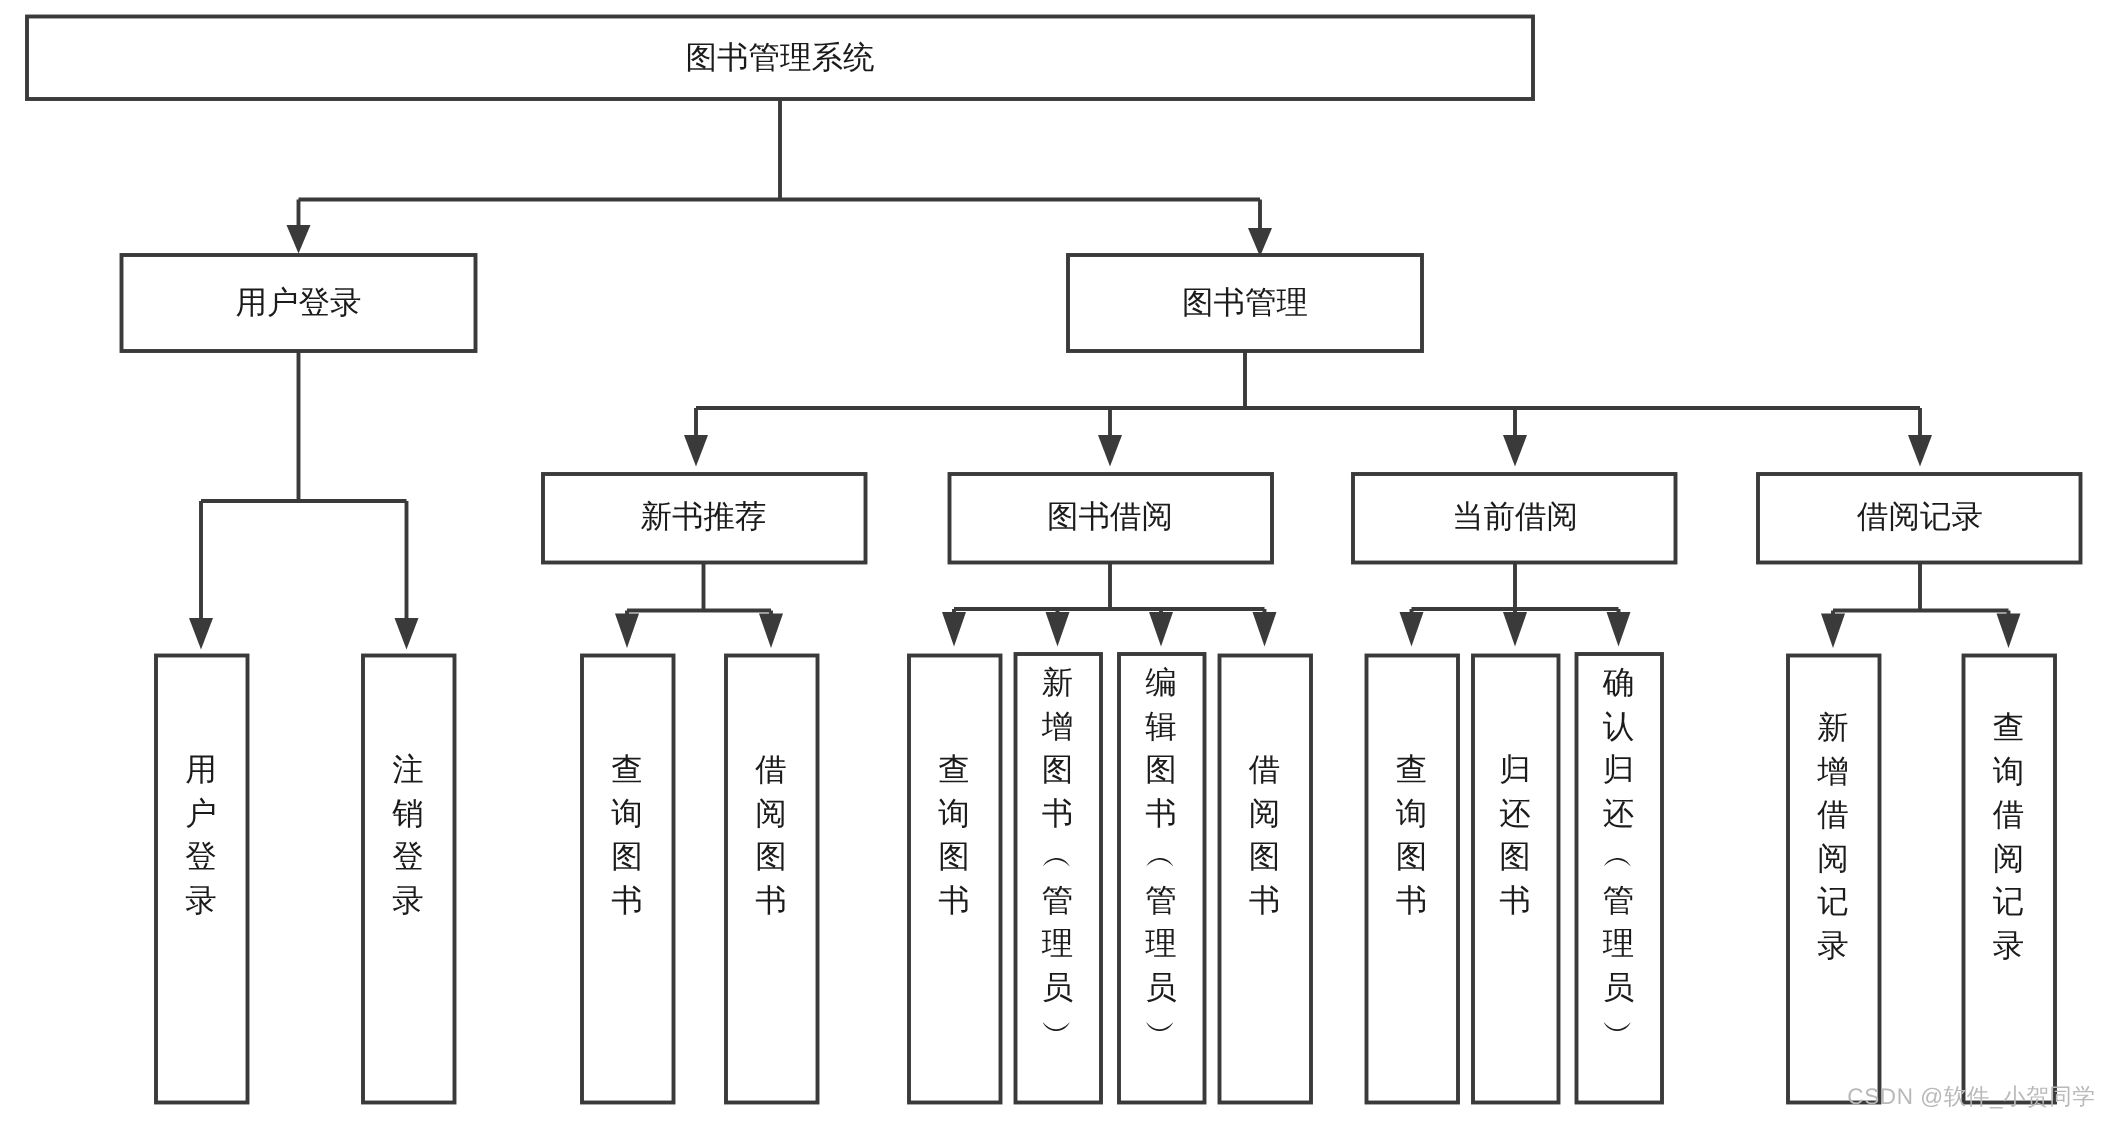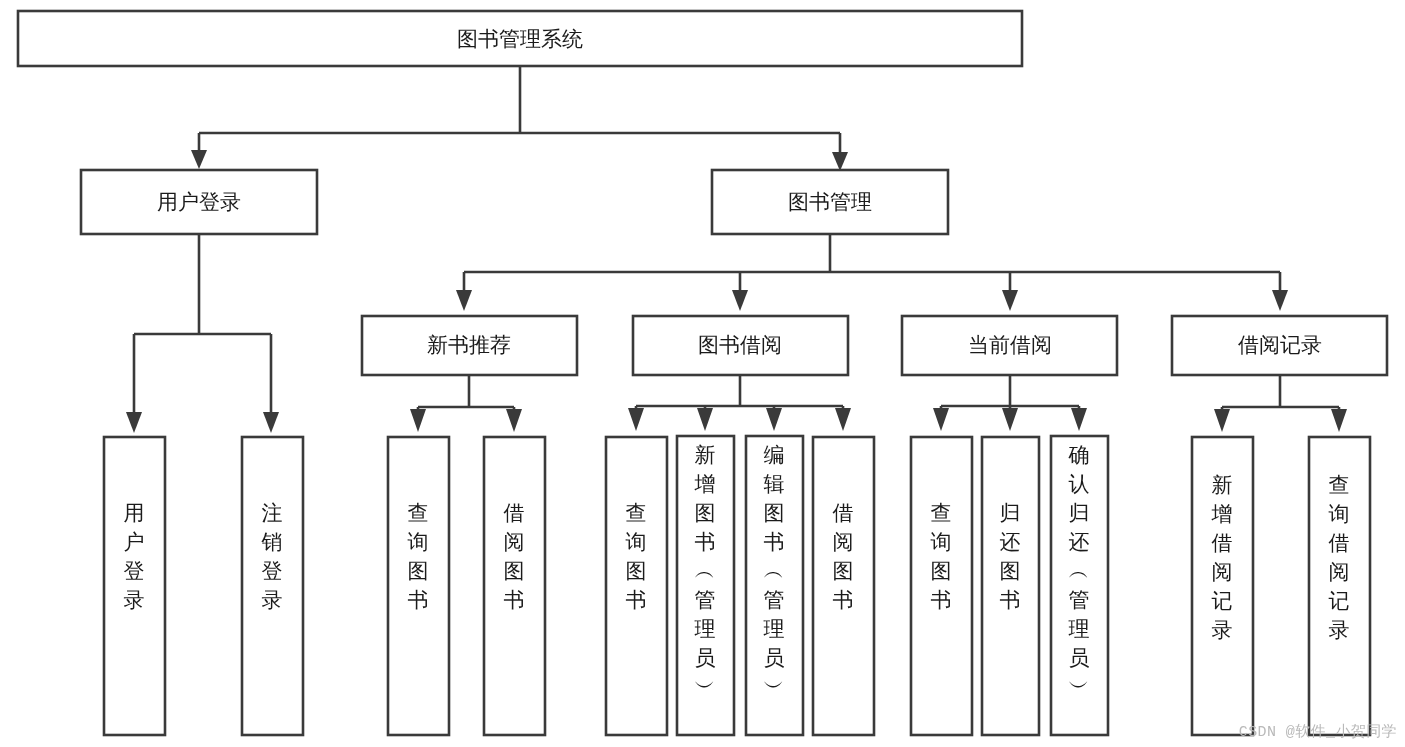--- a/index.html
+++ b/index.html
@@ -57,21 +57,21 @@
   .leaf-label-v {
     font-family: "Liberation Sans", "DejaVu Sans", sans-serif;
     font-size: 21px;
     fill: #1b1b1b;
     text-anchor: middle;
   }
   .watermark {
     position: absolute;
     right: 8px;
     bottom: 6px;
-    font-family: Liberation Mono, monospace;
+    font-family: Liberation Sans, sans-serif;
     font-size: 15px;
     color: #b9b9b9;
     letter-spacing: 0.4px;
     white-space: nowrap;
     pointer-events: none;
   }
 </style>
 </head>
 <body>
 

